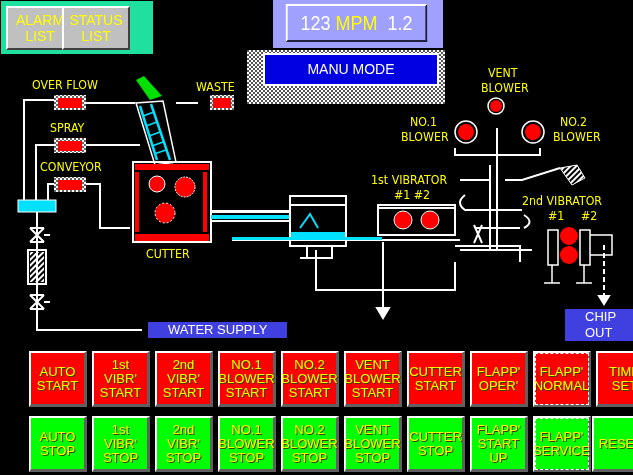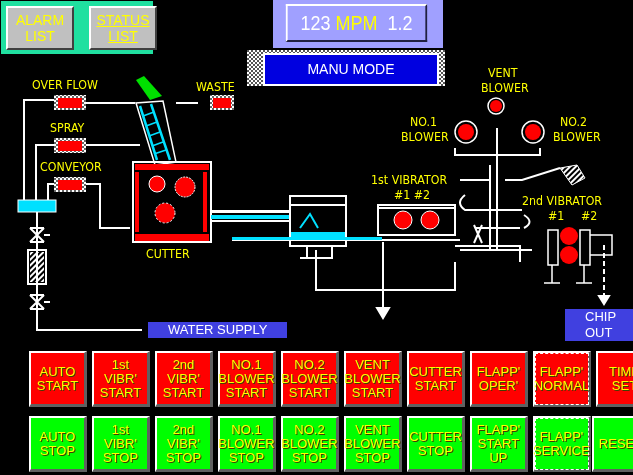--- a/index.html
+++ b/index.html
@@ -4,39 +4,39 @@
 <style>
   html,body{margin:0;padding:0;background:#000;}
   body{width:633px;height:475px;position:relative;overflow:hidden;font-family:"DejaVu Sans Mono","Liberation Mono",monospace;}
   .abs{position:absolute;}
   .lbl{position:absolute;color:#ffff00;font-family:"DejaVu Sans","Liberation Sans",sans-serif;font-size:13px;letter-spacing:0px;line-height:14px;white-space:nowrap;transform:scaleX(0.85);transform-origin:left top;}
   .topbox{position:absolute;left:1px;top:1px;width:152px;height:53px;background:#20e0a0;}
   .topbtn{position:absolute;top:5px;width:68px;height:44px;background:#c0c0c0;border-top:2px solid #fff;border-left:2px solid #fff;border-right:2px solid #404040;border-bottom:2px solid #404040;box-sizing:border-box;color:#ffff00;font-family:"Liberation Sans",sans-serif;font-size:14px;line-height:16px;text-align:center;padding-top:4px;cursor:pointer;}
   .speed{position:absolute;left:273px;top:0;width:170px;height:48px;background:#a0a0ff;}
   .speedin{position:absolute;left:5px;top:4px;width:157px;height:38px;border:2px solid #fff;border-right-color:#202040;border-bottom-color:#202040;box-sizing:border-box;color:#fff;font-family:"Liberation Sans",sans-serif;font-size:20px;line-height:34px;text-align:center;transform:scaleX(0.9);}
   .speedin .u{color:#ffff00;}
-  .mode{position:absolute;left:247px;top:50px;width:198px;height:36px;background:repeating-conic-gradient(#fff 0 25%,#555 0 50%) 0 0/4px 4px;}
+  .mode{position:absolute;left:247px;top:50px;width:198px;height:54px;background:repeating-conic-gradient(#fff 0 25%,#555 0 50%) 0 0/4px 4px;}
   .modein{position:absolute;left:16px;top:3px;width:176px;height:33px;background:#0000e0;border:2px solid #fff;box-sizing:border-box;color:#fff;font-family:"Liberation Sans",sans-serif;font-size:14px;line-height:29px;text-align:center;}
   .tag{position:absolute;background:#4040e0;color:#fff;font-family:"Liberation Sans",sans-serif;font-size:13px;line-height:16px;padding:0 20px;}
   .btnrow{position:absolute;left:0;width:633px;height:64px;margin-left:24px;}
   .cb{position:absolute;width:58px;height:56px;box-sizing:border-box;border-top:2px solid #fff;border-left:2px solid #fff;border-right:3px solid #606060;border-bottom:3px solid #606060;color:#ffff00;font-family:"Liberation Sans",sans-serif;font-size:13px;line-height:14px;text-align:center;display:flex;align-items:center;justify-content:center;white-space:pre-line;cursor:pointer;text-shadow:1px 1px 0 #404000;}
   .red{background:#ff0000;}
   .green{background:#00ff00;}
   .dash{outline:1px dashed #fff;outline-offset:-3px;}
   .dots{position:absolute;left:0;top:0;width:633px;height:345px;background-image:radial-gradient(#888 0.6px,transparent 0.7px);background-size:30px 30px;background-position:5px 14px;opacity:0.6;}
 </style>
 </head>
 <body>
 
 <div class="dots"></div>
 
 <div class="topbox">
   <div class="topbtn" style="left:5px;white-space:pre-line;">ALARM
 LIST</div>
-  <div class="topbtn" style="left:88px;white-space:pre-line;text-decoration:underline;">STATUS
+  <div class="topbtn" style="left:61px;white-space:pre-line;">STATUS
 LIST</div>
 </div>
 
 <div class="speed">
   <div class="speedin">
     <span>123</span>
     <span class="u">MPM</span>
     &nbsp;<span>1.2</span>
     <span class="u" style="font-size:15px">mm</span>
   </div>

